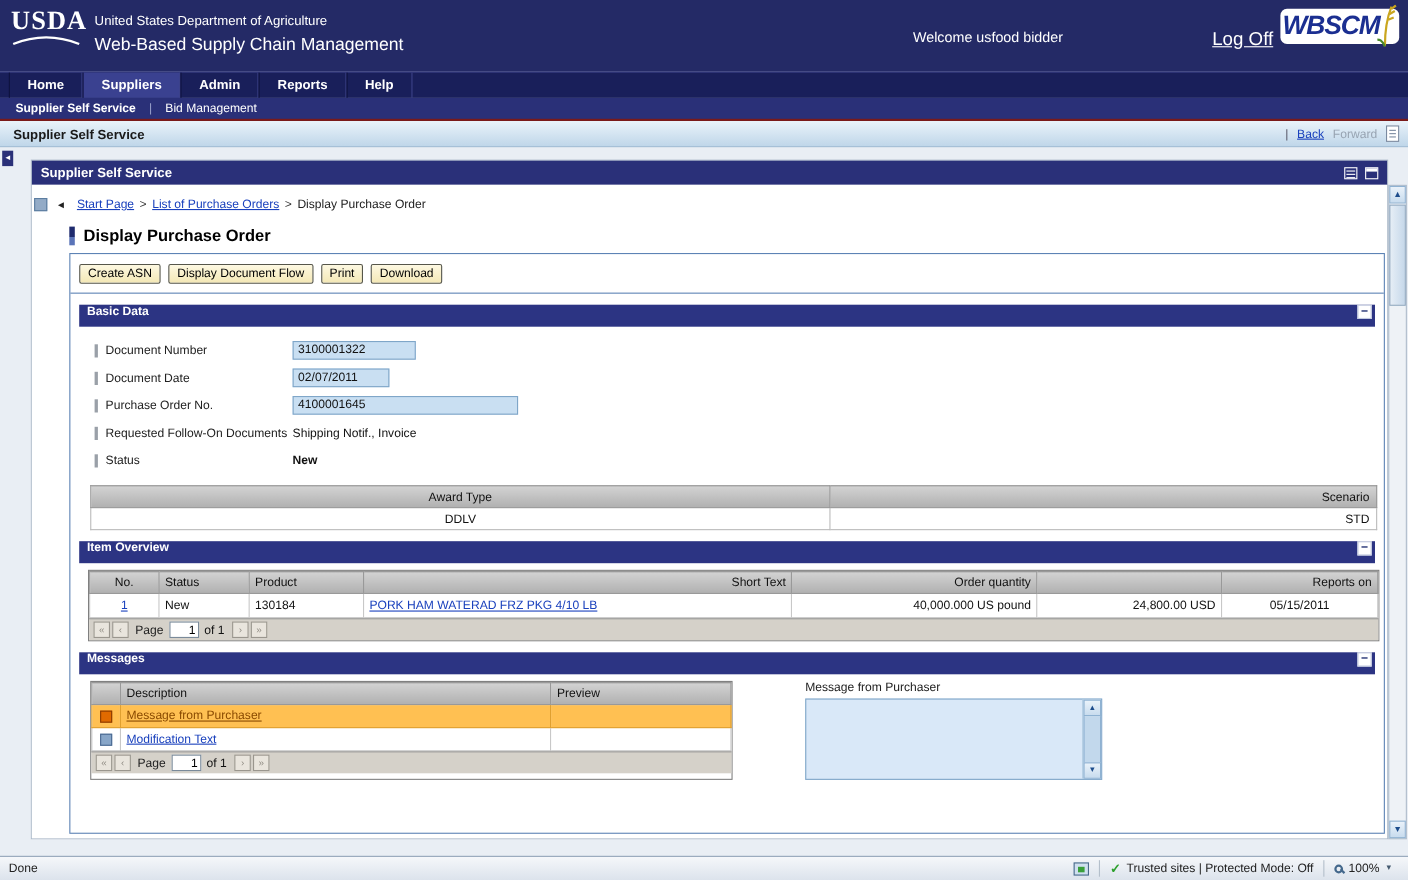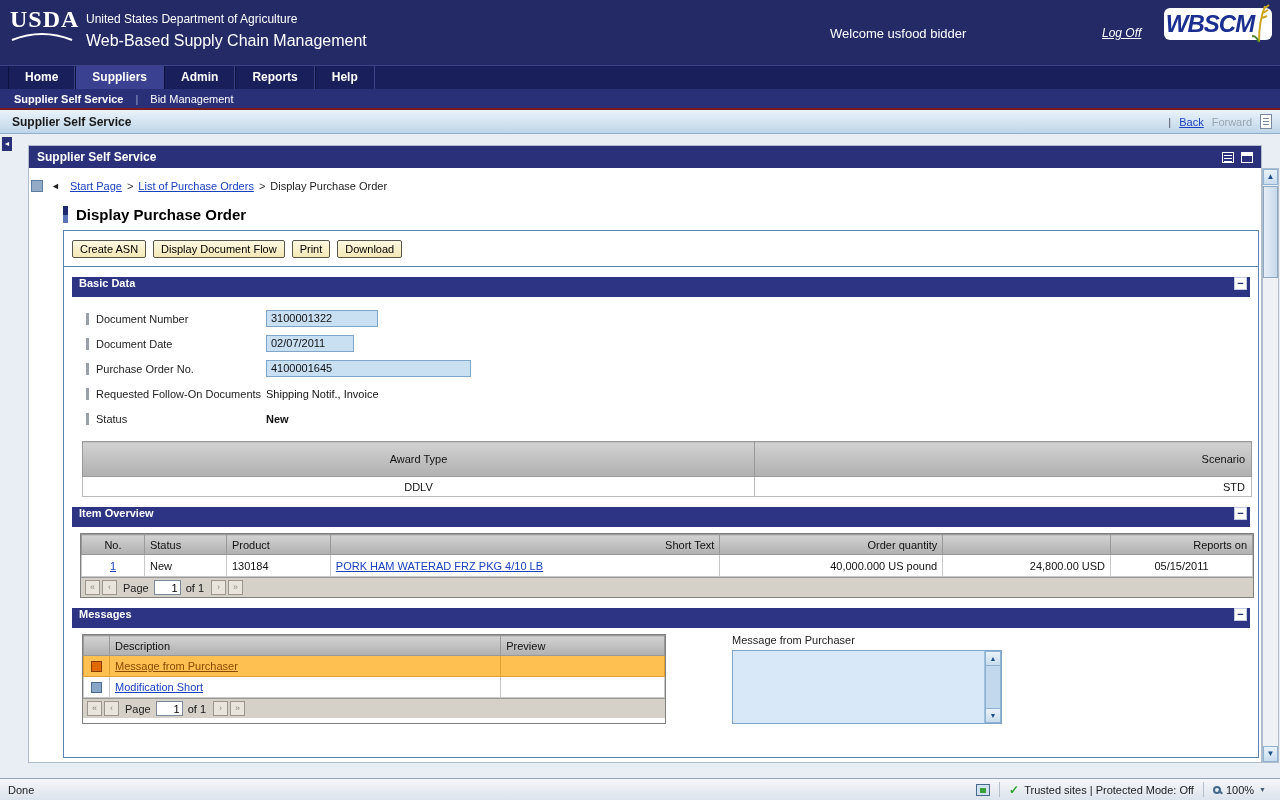--- a/index.html
+++ b/index.html
@@ -7,21 +7,21 @@
   body { font-family:"Liberation Sans", sans-serif; font-size:11px; color:#111; }
   #screen { position:relative; width:1280px; height:800px; background:#e9eef4; }
 
   
   .banner { position:absolute; top:0; left:0; width:1280px; height:65px; background:#242a66; }
   .usda-logo { position:absolute; left:10px; top:6px; width:70px; text-align:left; color:#fff; }
   .usda-logo .word { font-family:"Liberation Serif", serif; font-weight:bold; font-size:24px; letter-spacing:1px; line-height:26px; }
   .banner-agency { position:absolute; left:86px; top:12px; color:#fff; font-size:12px; }
   .banner-app { position:absolute; left:86px; top:32px; color:#fff; font-size:16px; }
   .banner-welcome { position:absolute; left:830px; top:26px; color:#fff; font-size:13px; }
-  .banner-logoff { position:absolute; left:1102px; top:26px; color:#fff; font-size:12px; text-decoration:underline; cursor:pointer;font-style:italic; }
+  .banner-logoff { position:absolute; left:1102px; top:26px; color:#fff; font-size:17px; text-decoration:underline; cursor:pointer; }
   .wbscm-logo { position:absolute; right:8px; top:8px; width:108px; height:32px; background:#fff; border-radius:6px; display:flex; align-items:center; justify-content:center; }
   .wbscm-logo .brand { color:#1b2f91; font-weight:bold; font-style:italic; font-size:24px; letter-spacing:-1px; }
   .wbscm-logo svg { margin-left:-2px; }
 
   
   .tabs { position:absolute; top:65px; left:0; width:1280px; height:24px; background:#191f5a; display:flex; padding-left:8px; border-top:1px solid #3c4288; }
   .tab { color:#fff; font-size:12px; font-weight:bold; line-height:23px; padding:0 16px; border-right:1px solid #3c4288; border-left:1px solid #0e123e; cursor:pointer; }
   .tab.active { background:#3a4190; }
 
   
@@ -80,21 +80,21 @@
   .frow { height:25px; display:flex; align-items:center; }
   .tick { width:3px; height:12px; background:#9aa0a8; margin-right:7px; }
   .flabel { width:170px; font-size:11px; color:#222; }
   .fval-box { background:#c9dff2; border:1px solid #7fa6c8; font-size:11px; height:17px; line-height:15px; padding:0 4px; }
   .w110 { width:112px; } .w230 { width:232px; } .w86 { width:88px; } .w203 { width:205px; }
   .fval-text { font-size:11px; } .bold { font-weight:bold; }
 
   table { border-collapse:collapse; }
   
   .award-tbl { margin:10px 0 0 18px; width:1170px; border:1px solid #999; }
-  .award-tbl th { background:linear-gradient(#d2d2d2,#b0b0b0); font-weight:normal; font-size:11px; height:35px; border:1px solid #999; }
+  .award-tbl th { background:linear-gradient(#d2d2d2,#b0b0b0); font-weight:normal; font-size:11px; height:20px; border:1px solid #999; }
   .award-tbl td { background:#fff; font-size:11px; height:20px; border:1px solid #bbb; }
   .ta-c { text-align:center; } .ta-r { text-align:right; padding-right:6px; }
 
   
   .item-wrap { margin:6px 0 0 16px; width:1174px; border:1px solid #808080; }
   .item-tbl { width:1172px; }
   .item-tbl th { background:linear-gradient(#d2d2d2,#b0b0b0); font-weight:normal; font-size:11px; height:20px; border:1px solid #999; padding:0 5px; }
   .item-tbl td { font-size:11px; height:22px; border:1px solid #c8c8c8; padding:0 5px; background:#fff; }
   .cell-link { color:#1a41bd; text-decoration:underline; cursor:pointer; }
 
@@ -326,21 +326,21 @@
                   <th style="width:392px">Description</th>
                   <th style="width:164px">Preview</th>
                 </tr>
                 <tr class="selected">
                   <td class="ta-c"><span class="row-sq sq-orange"></span></td>
                   <td><span class="msg-link-sel">Message from Purchaser</span></td>
                   <td></td>
                 </tr>
                 <tr>
                   <td class="ta-c"><span class="row-sq sq-blue"></span></td>
-                  <td><span class="msg-link">Modification Short</span></td>
+                  <td><span class="msg-link">Modification Text</span></td>
                   <td></td>
                 </tr>
               </tbody>
                 </table>
               <div class="pager">
                 <span class="pbtn">«</span>
                 <span class="pbtn">‹</span>
                 <span class="plabel">Page</span>
                 <input value="1" style="">
                 <span class="pof">of 1</span>

